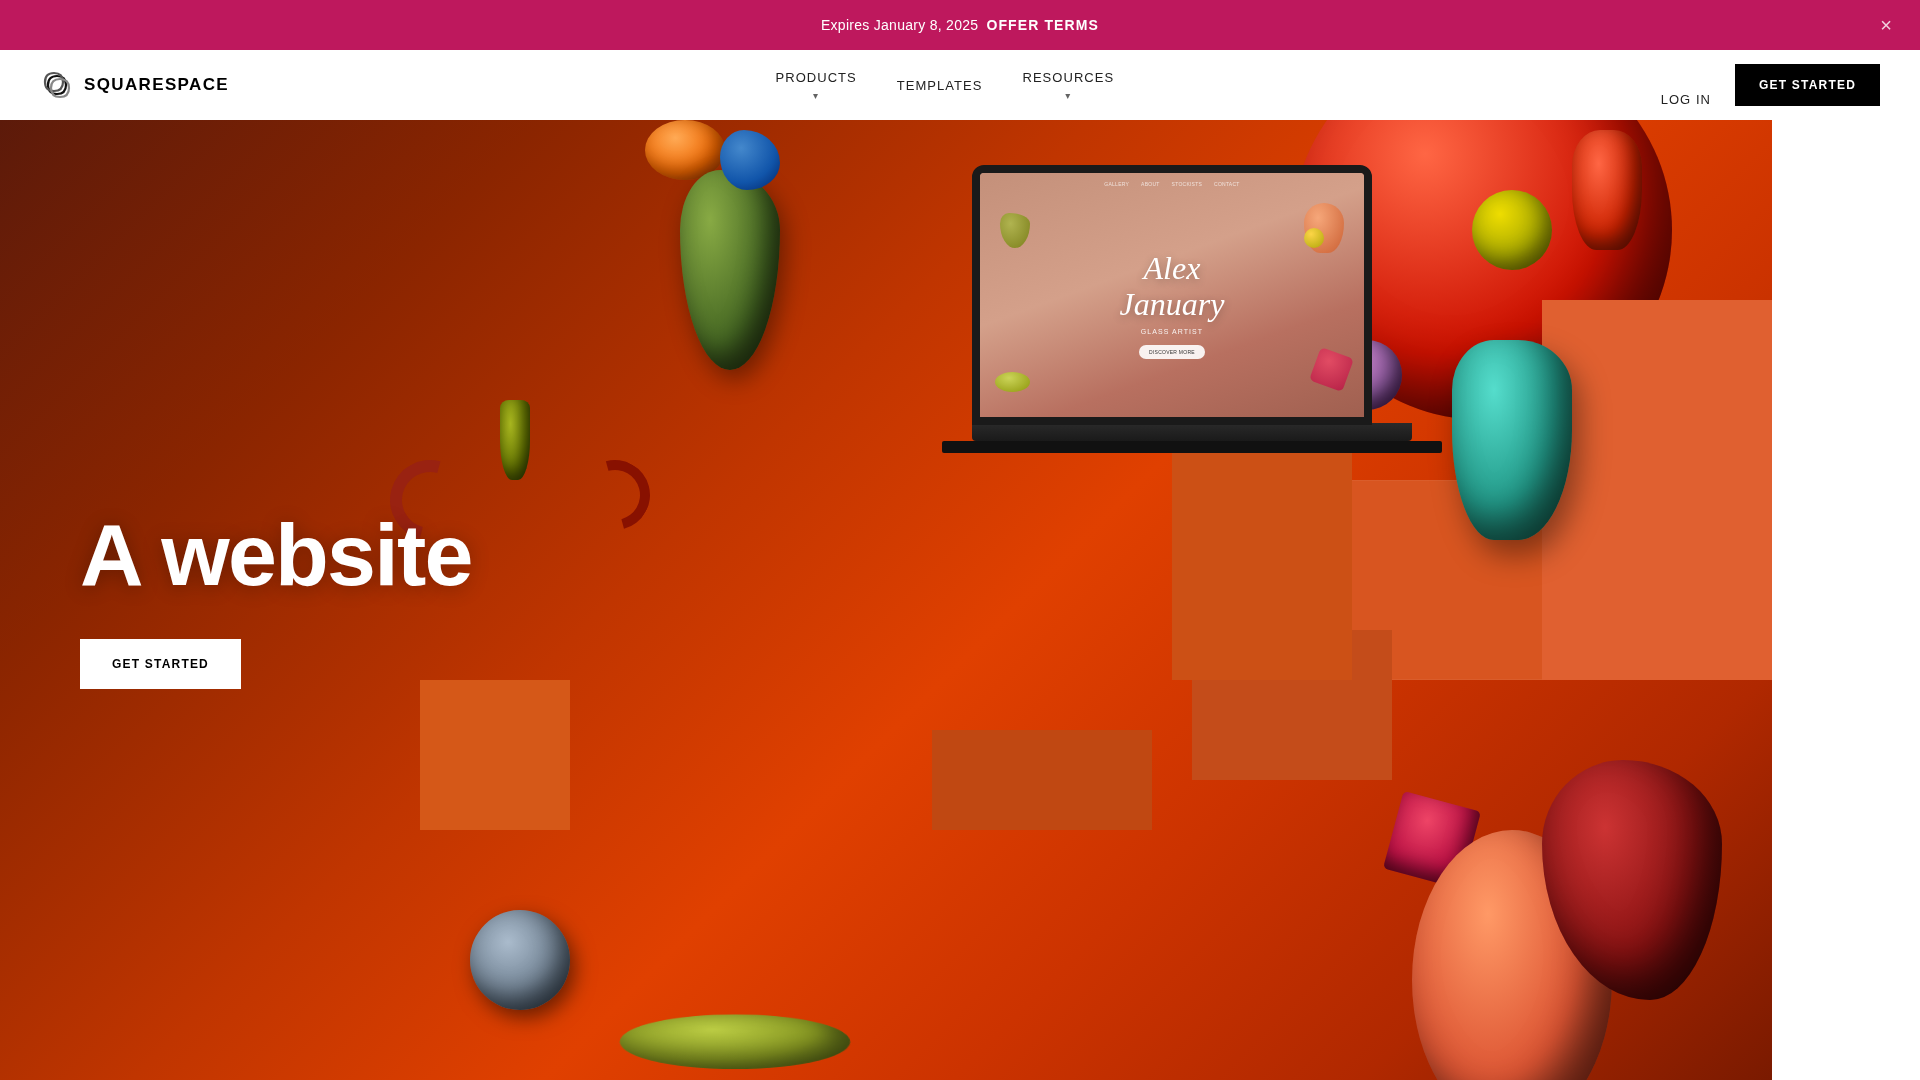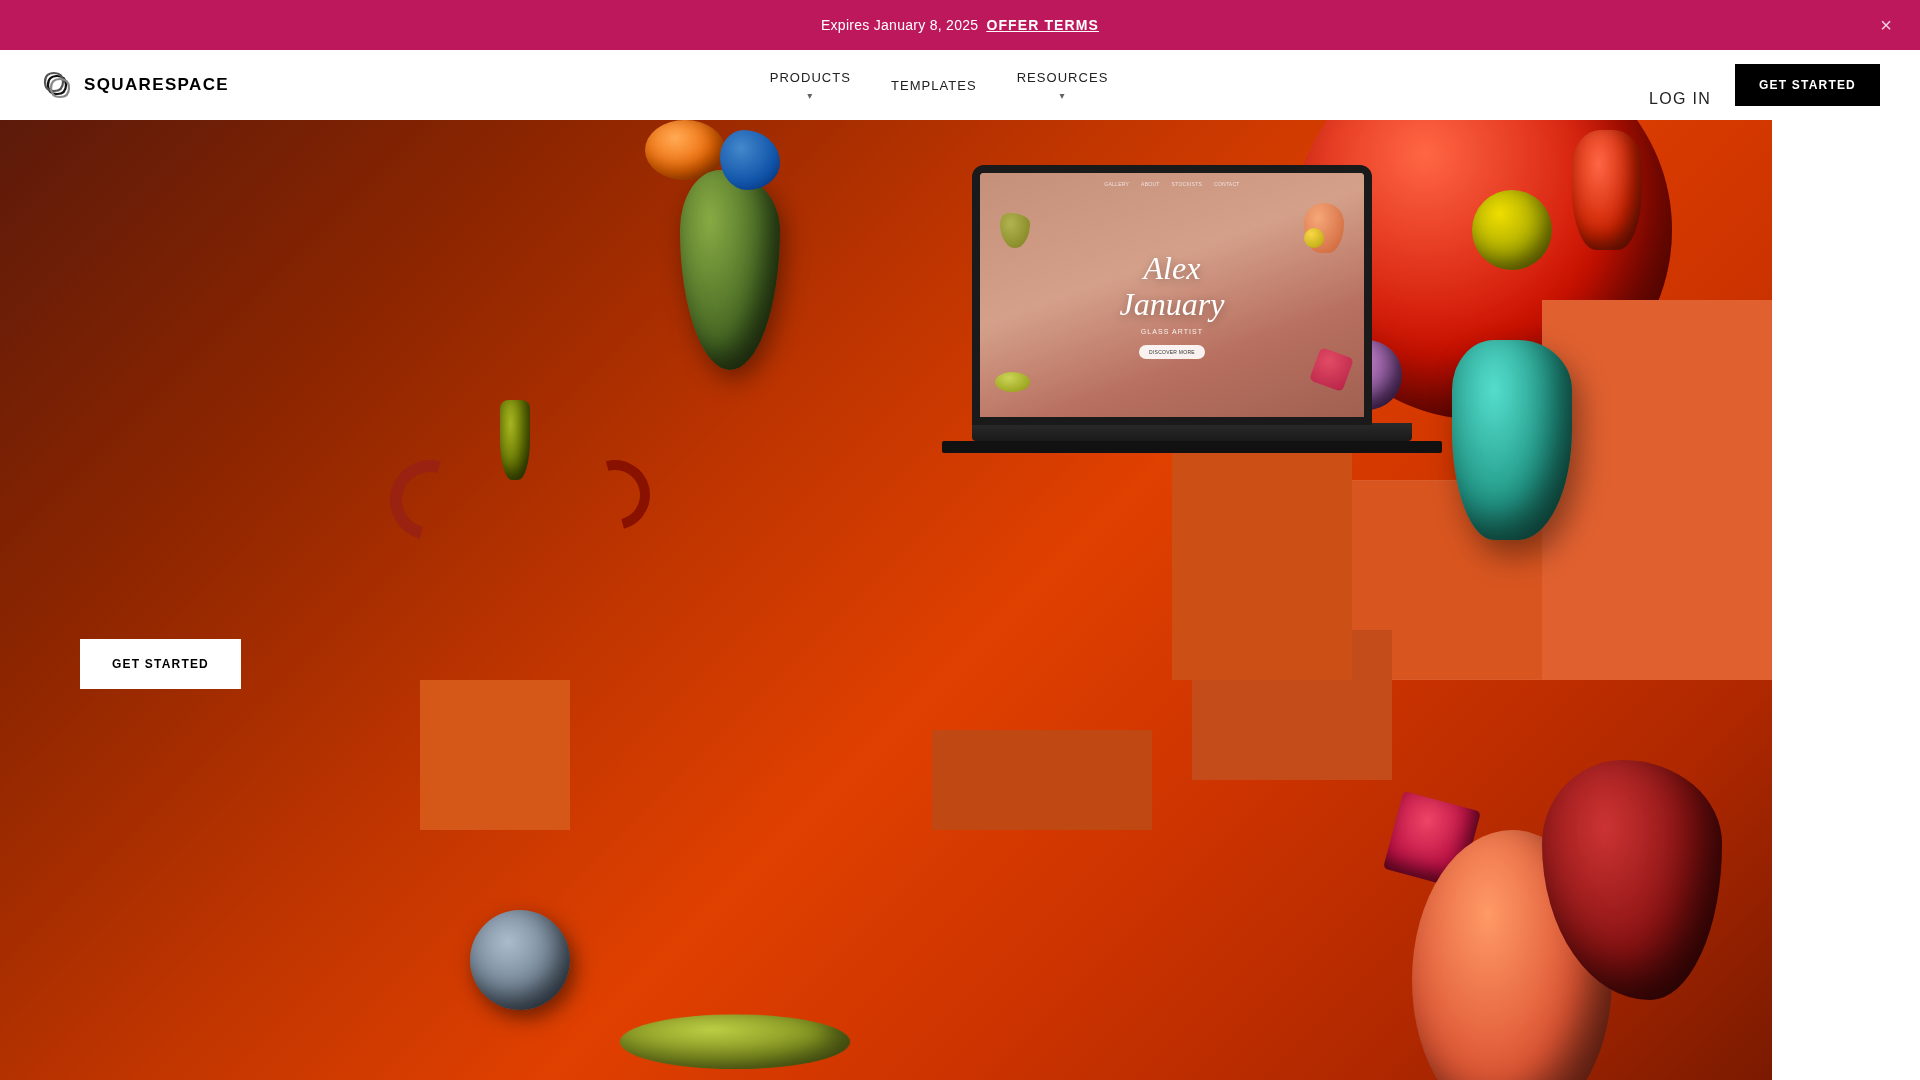--- a/index.html
+++ b/index.html
@@ -20,21 +20,20 @@
       display: flex;
       align-items: center;
       justify-content: center;
       font-size: 14px;
       letter-spacing: 0.02em;
       position: relative;
       z-index: 100;
     }
 
     #announcement-bar .offer-terms-link {
-      text-decoration: underline;
       cursor: pointer;
       margin-left: 8px;
       font-weight: 600;
       letter-spacing: 0.08em;
     }
 
     #announcement-bar .close-btn {
       position: absolute;
       right: 28px;
       top: 50%;
@@ -104,21 +103,21 @@
       opacity: 0.7;
     }
 
     #nav-actions {
       display: flex;
       align-items: center;
       gap: 24px;
     }
 
     .log-in-btn {
-      font-size: 16px;
+      font-size: 13px;
       font-weight: 500;
       letter-spacing: 0.08em;
       text-transform: uppercase;
       color: #222;
       cursor: pointer;
       background: none;
       border: none;
       margin-top: 28px;
     }
 
@@ -624,19 +623,19 @@
         <div class="laptop-subtitle">GLASS ARTIST</div>
         <div class="laptop-cta">DISCOVER MORE</div>
       </div>
     </div>
     <div class="laptop-base"></div>
     <div class="laptop-bottom"></div>
   </div>
 
   <div id="hero-content">
     <h1 id="hero-headline">
-      <br>
+      <span>A website</span><br>
     </h1>
     <div id="hero-cta-area">
       <button class="get-started-hero-btn">GET STARTED</button>
     </div>
   </div>
 </section>
 
 </body></html>

